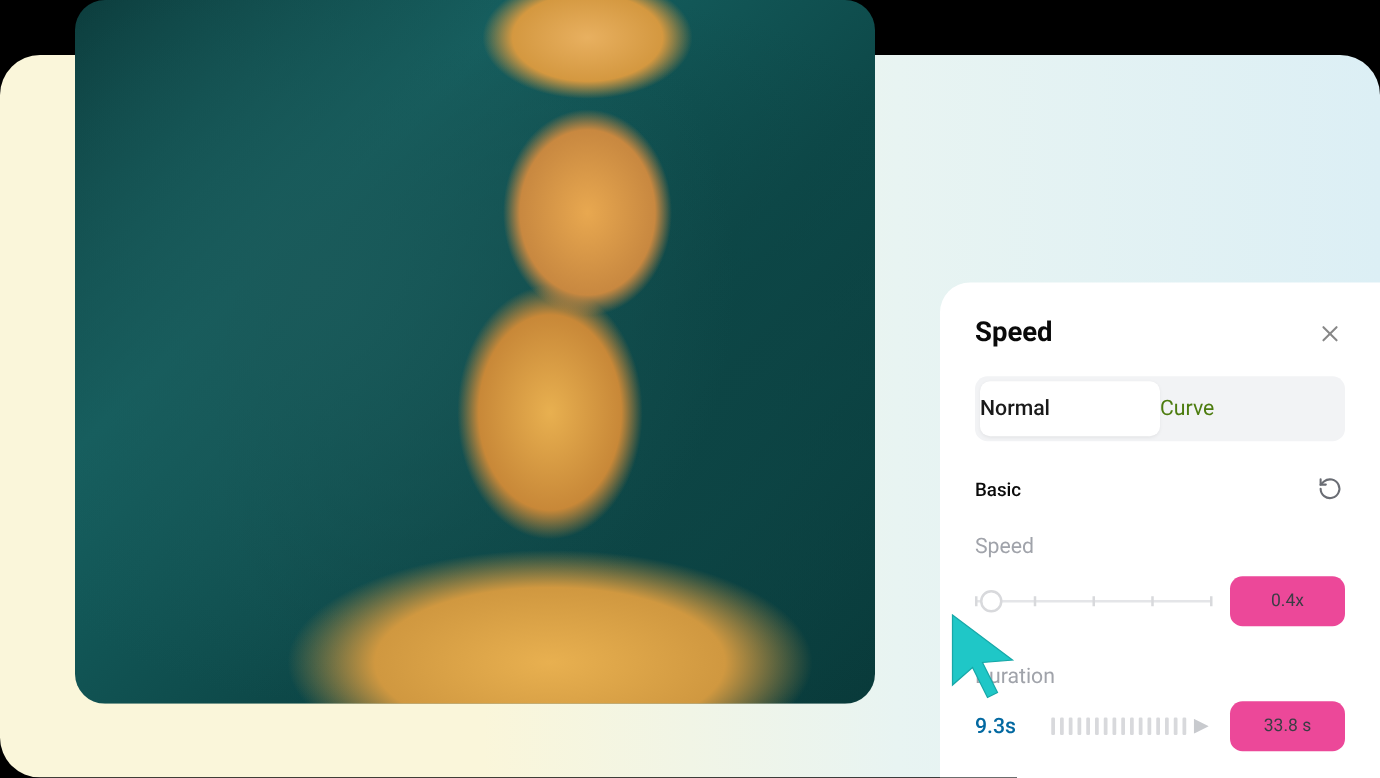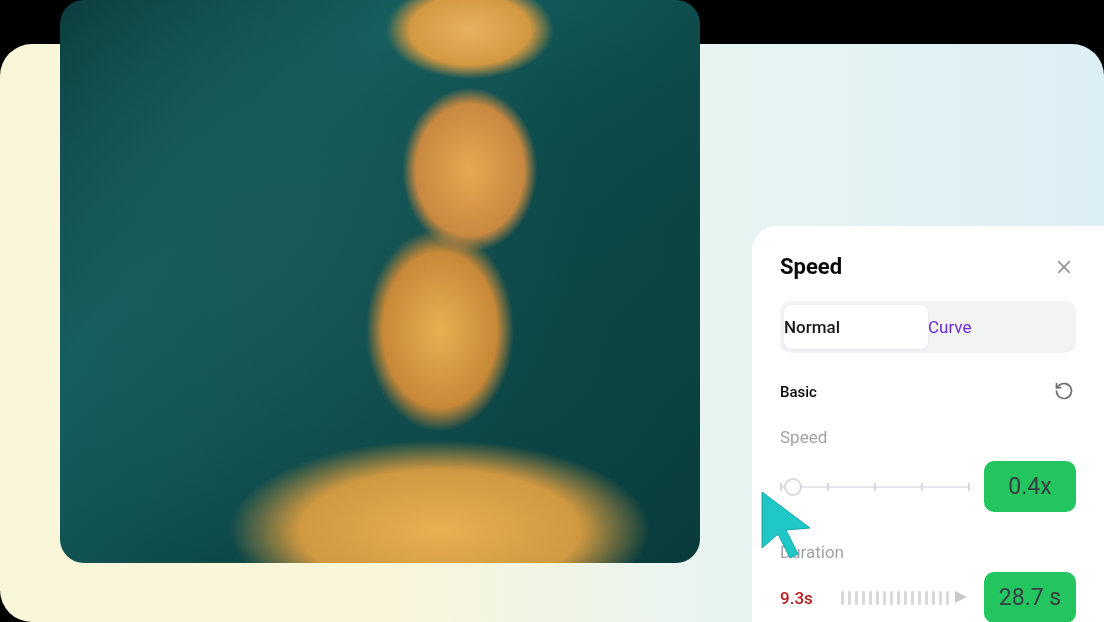--- a/index.html
+++ b/index.html
@@ -98,21 +98,21 @@
 }
 
 .tab.active {
   background: #fff;
   color: #1a1a1a;
   font-weight: 500;
   box-shadow: 0 1px 3px rgba(0,0,0,0.06);
 }
 
 .tab.inactive {
-  color: #6d28d9;
+  color: #4d7c0f;
 }
 
 
 .section-header {
   display: flex;
   justify-content: space-between;
   align-items: center;
   margin-bottom: 24px;
 }
 
@@ -175,40 +175,40 @@
   height: 18px;
   border-radius: 50%;
   background: #fff;
   border: 2px solid #d8d9dc;
   top: 50%;
   transform: translate(-50%, -50%);
   cursor: grab;
 }
 
 .value-box {
-  background: #22c55e;
+  background: #ec4899;
   border-radius: 10px;
   padding: 12px 0;
   width: 92px;
   text-align: center;
-  font-size: 23px;
+  font-size: 14px;
   color: #3a3d44;
 }
 
 
 .duration-row {
   display: flex;
   align-items: center;
   gap: 14px;
 }
 
 .duration-start {
   font-size: 17px;
   font-weight: 500;
-  color: #b91c1c;
+  color: #0369a1;
   min-width: 44px;
 }
 
 .duration-ticks {
   flex: 1;
   display: flex;
   align-items: center;
   gap: 4px;
   justify-content: center;
 }
@@ -307,20 +307,20 @@
       <div class="dtick"></div>
         <div class="dtick"></div>
         <div class="dtick"></div>
         <div class="dtick"></div>
       <span class="play-arrow">
         <svg viewBox="0 0 12 12" fill="currentColor">
             <polygon points="0,0 12,6 0,12"></polygon>
           </svg>
       </span>
     </div>
-    <div class="value-box">28.7 s</div>
+    <div class="value-box">33.8 s</div>
   </div>
 
 </div>
 
 <svg class="cursor-overlay" viewBox="0 0 60 72">
   <path d="M4 4 L52 40 L28 42 L40 66 L32 70 L20 46 L4 60 Z" fill="#1fc7c7" stroke="#17a8a8" stroke-width="1"></path>
 </svg>
 
 </body></html>

